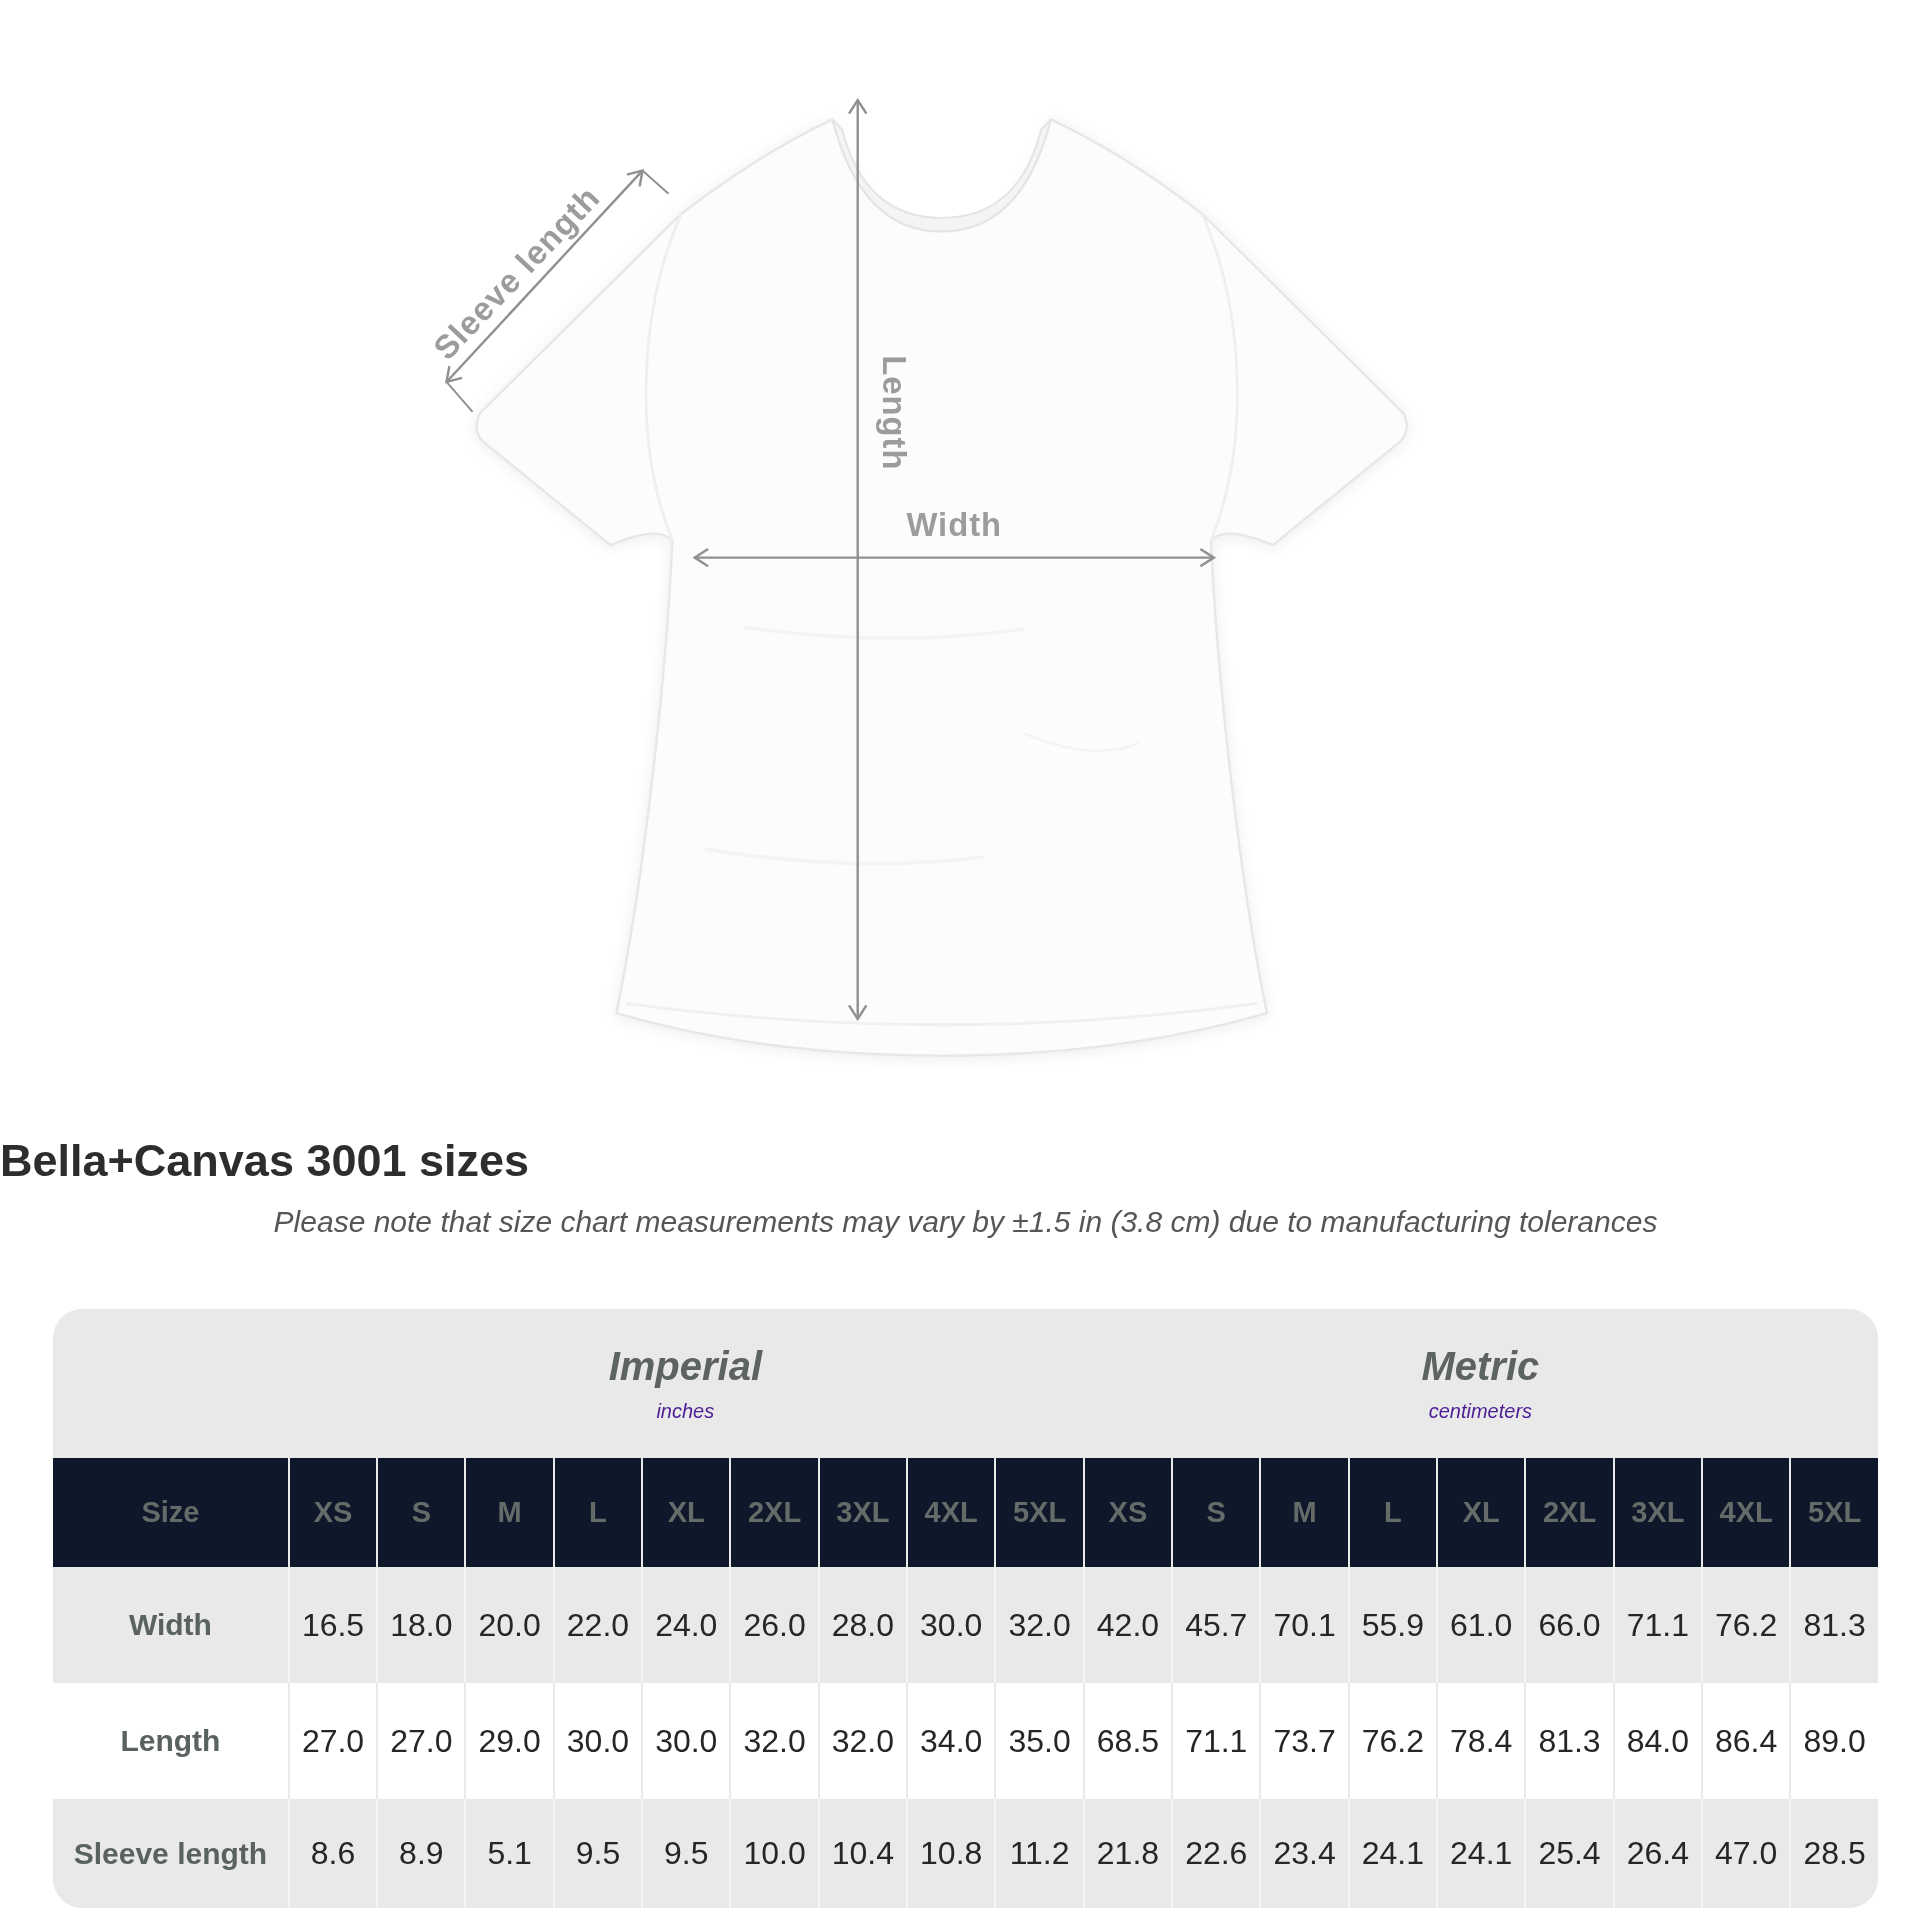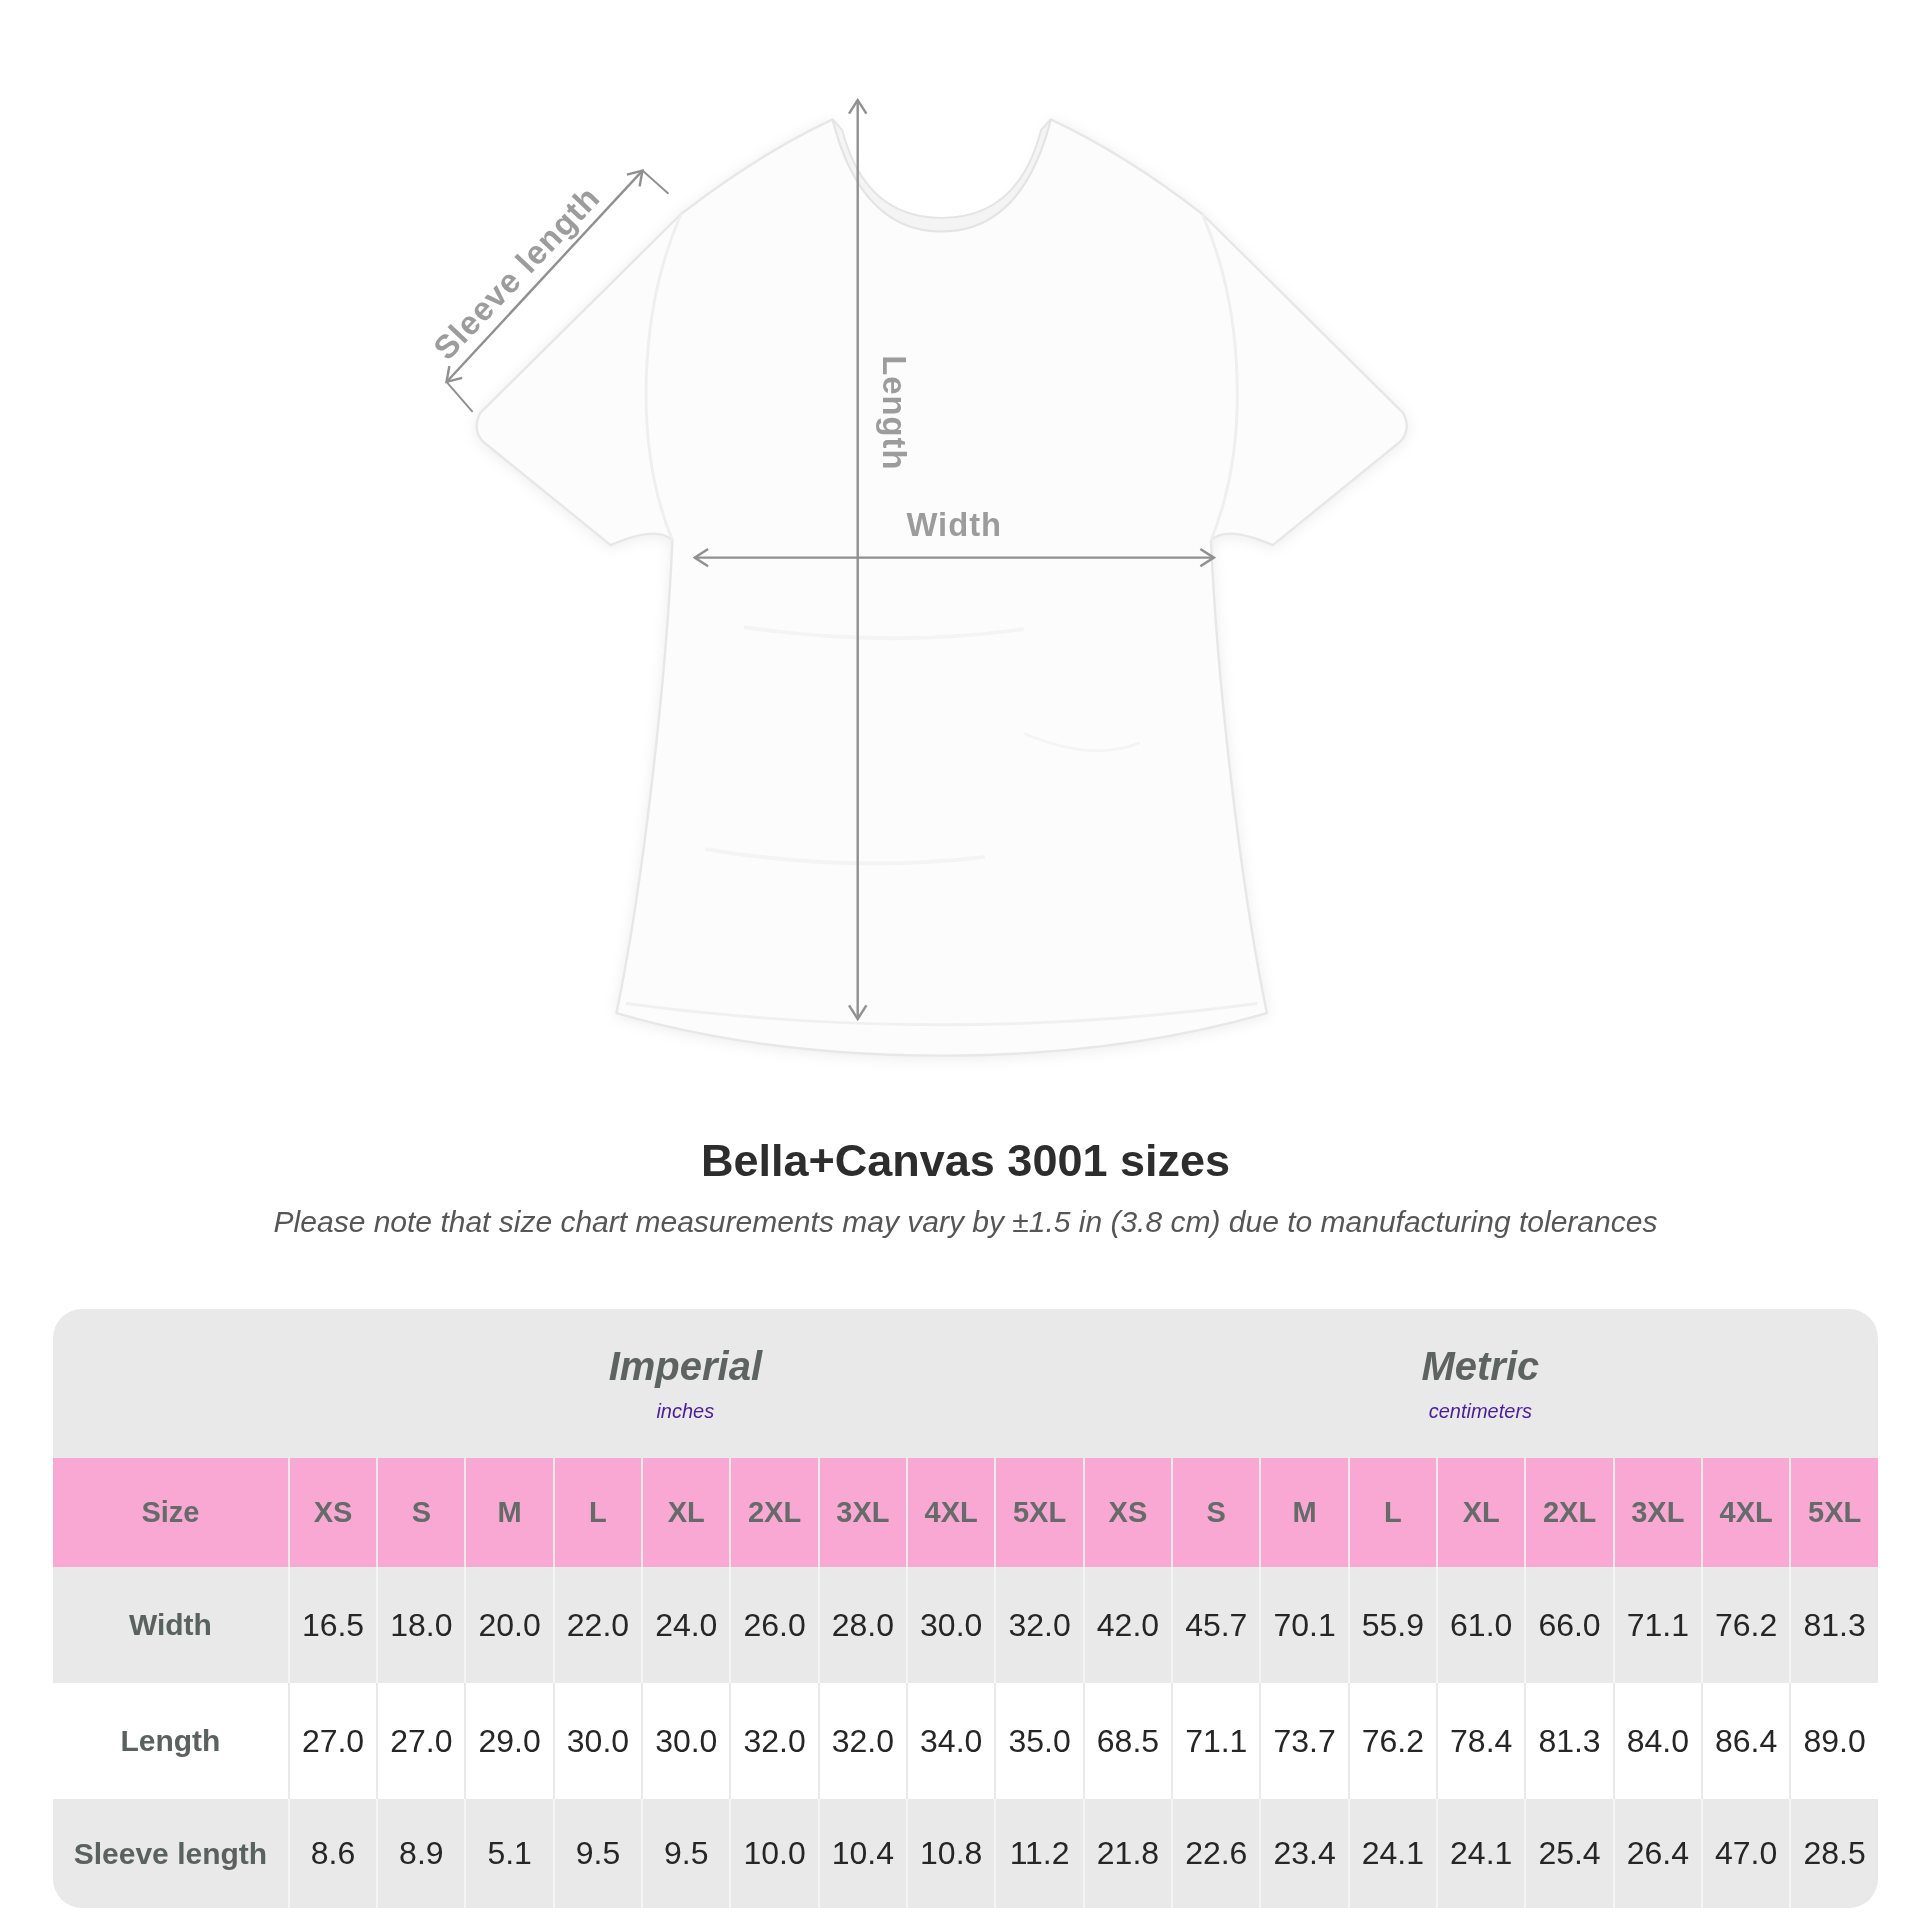--- a/index.html
+++ b/index.html
@@ -5,21 +5,21 @@
   html,body{margin:0;padding:0;background:#ffffff;}
   body{
     width:1931px;height:1931px;position:relative;overflow:hidden;
     font-family:"Liberation Sans","DejaVu Sans",sans-serif;
   }
   
   #shirt-svg{position:absolute;left:367px;top:48px;width:1159px;height:1081px;}
   .dim-label{font-weight:bold;font-size:34px;fill:#9c9c9c;letter-spacing:1px;}
   
   .page-title{
-    position:absolute;top:1135px;left:0;width:100%;text-align:center;
+    position:absolute;top:1135px;left:0;width:100%;
     font-size:45px;font-weight:bold;color:#2d2d2d;letter-spacing:0;
   }
   .page-subtitle{
     position:absolute;top:1205px;left:0;width:100%;text-align:center;
     font-size:30px;font-style:italic;color:#565656;
   }
   
   .table-wrap{
     position:absolute;left:53px;top:1273px;width:1825px;height:599px;
     border-radius:29px;overflow:hidden;margin-top:36px;
@@ -31,21 +31,21 @@
   col.c-label{width:234px;}
   col.c-data{width:88px;}
   tr.r-unit{height:149px;}
   tr.r-sizes{height:109px;}
   tr.r-data{height:116px;}
   tr.r-last{height:109px;}
   .size-table td,.size-table th{padding:0;margin:0;vertical-align:middle;text-align:center;}
   .r-unit td{background:#e9e9e9;}
   .unit-cell .unit-label{font-size:40px;font-weight:bold;font-style:italic;color:#5d6361;}
   .unit-cell .unit-sub{font-size:20px;font-style:italic;color:#4c1d95;margin-top:11.6px;}
-  .r-sizes th{background:#f9a8d4;font-size:29px;font-weight:bold;color:#646b69;}
+  .r-sizes th{background:#0f172a;font-size:29px;font-weight:bold;color:#646b69;}
   .r-sizes th + th{border-left:2.9px solid #e9e9e9;}
   .row-label{font-size:30px;font-weight:bold;color:#5a6260;}
   .val{font-size:32px;font-weight:normal;color:#262626;}
   tr.row-gray td{background:#e9e9e9;}
   tr.row-gray td + td{border-left:2.9px solid rgba(255,255,255,0.55);}
   tr.row-white td{background:#ffffff;}
   tr.row-white td + td{border-left:2.9px solid #e9e9e9;}
 </style>
 </head>
 <body>

